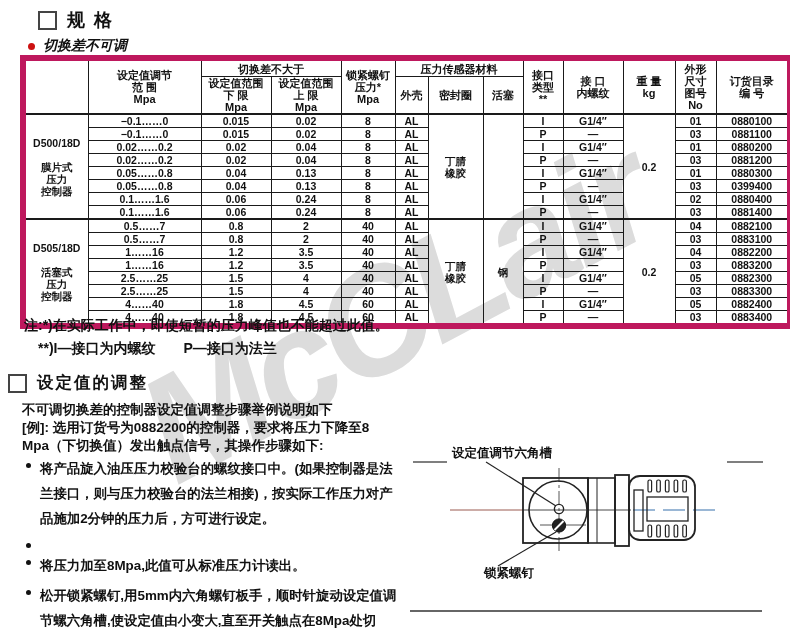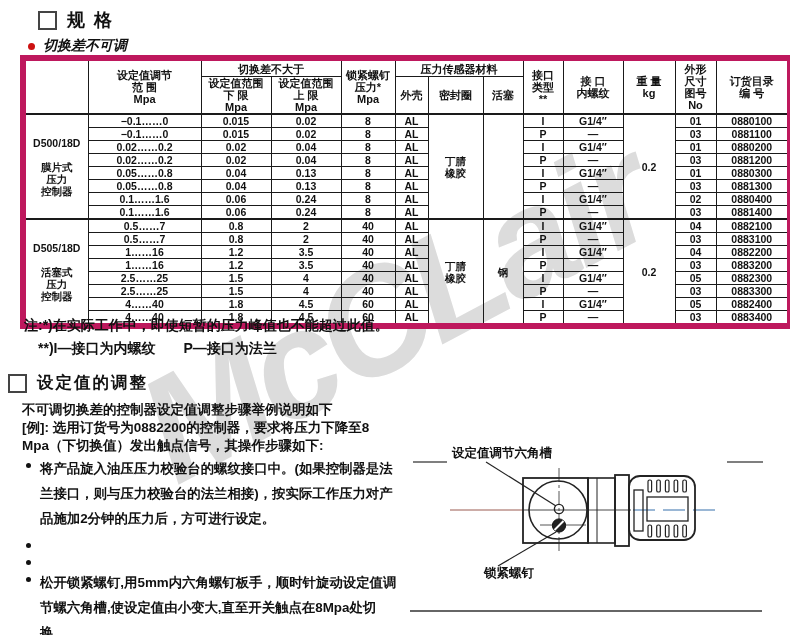--- a/index.html
+++ b/index.html
@@ -171,21 +171,21 @@
         </tr>
         <tr>
           <td>0.05……0.8</td>
           <td>0.04</td>
           <td>0.13</td>
           <td>8</td>
           <td>AL</td>
           <td>P</td>
           <td>—</td>
           <td>03</td>
-          <td>0881300</td>
+          <td>0399400</td>
         </tr>
         <tr>
           <td>0.1……1.6</td>
           <td>0.06</td>
           <td>0.24</td>
           <td>8</td>
           <td>AL</td>
           <td>I</td>
           <td>G1/4″</td>
           <td>02</td>
@@ -317,20 +317,21 @@
   <ul class="steps">
     <li>
         <span class="bullet-dot"></span>
         <span>将产品旋入油压压力校验台的螺纹接口中。(如果控制器是法兰接口，则与压力校验台的法兰相接)，按实际工作压力对产品施加2分钟的压力后，方可进行设定。</span>
       </li>
     <li>
         <span class="bullet-dot"></span>
       </li>
     <li>
         <span class="bullet-dot"></span>
+        <span>将压力加至8Mpa,此值可从标准压力计读出。</span>
       </li>
     <li>
         <span class="bullet-dot"></span>
         <span>松开锁紧螺钉,用5mm内六角螺钉板手，顺时针旋动设定值调节螺六角槽,使设定值由小变大,直至开关触点在8Mpa处切换。</span>
       </li>
   </ul>
 
 
   <svg class="diagram" width="390" height="182" viewBox="0 0 390 182">
 

